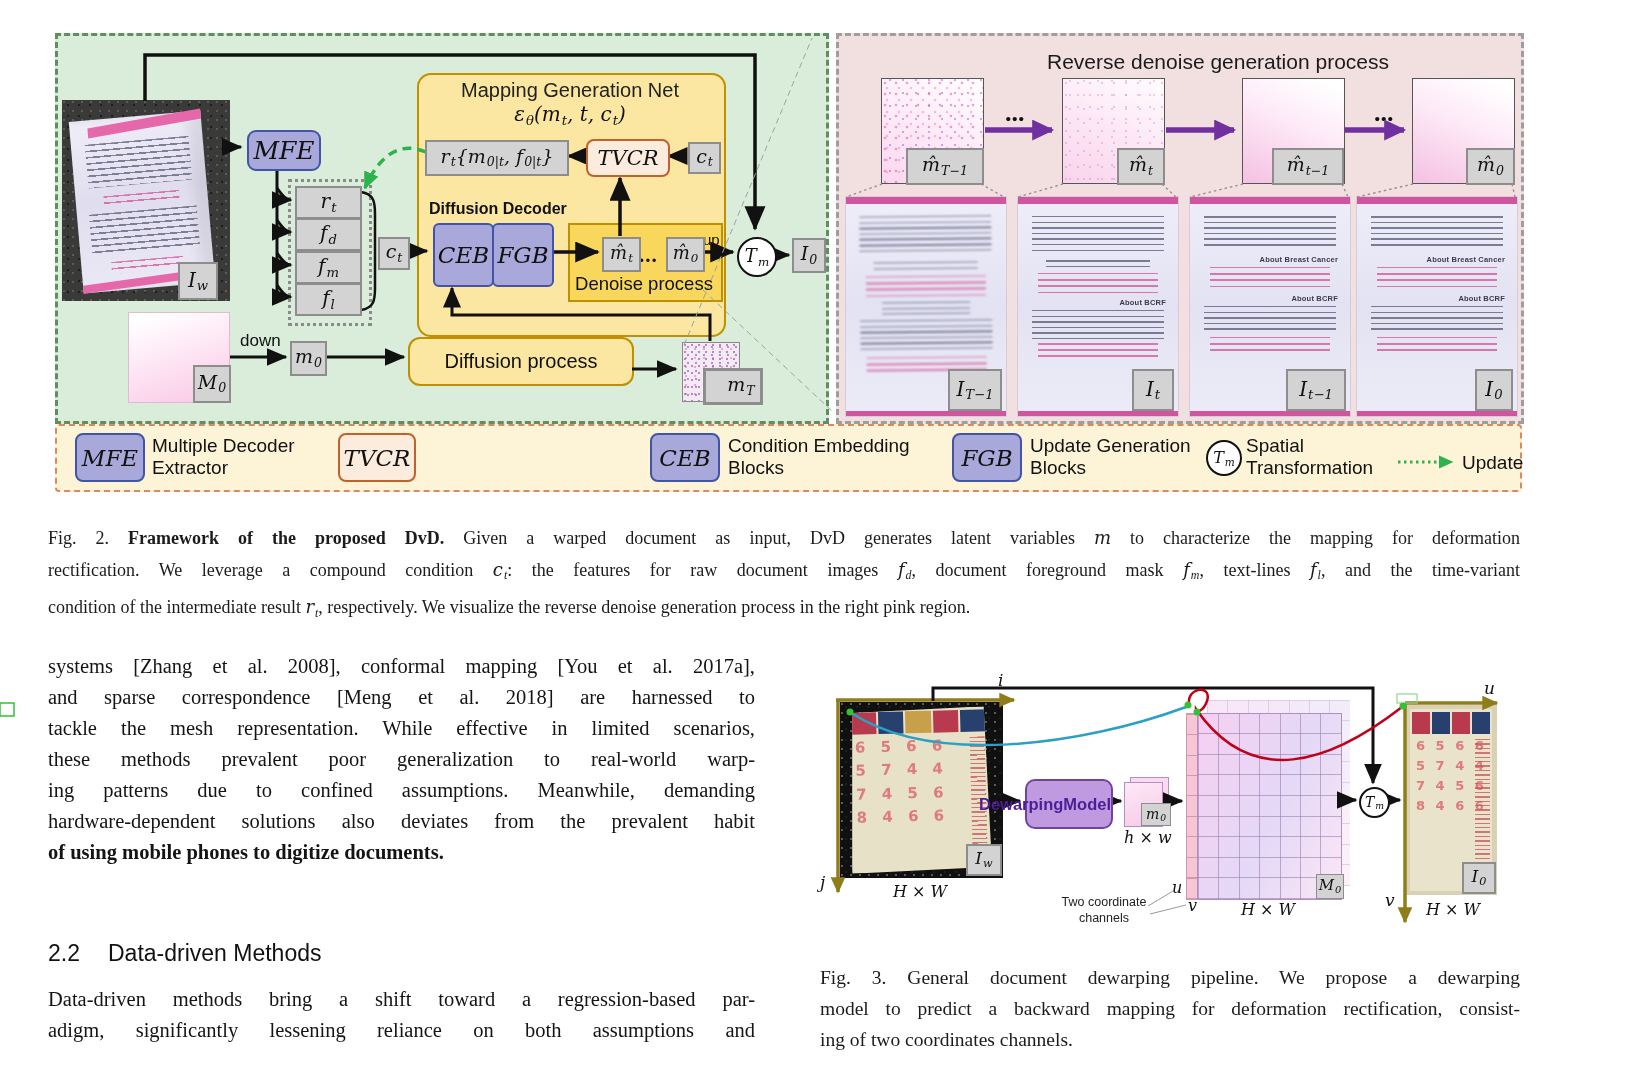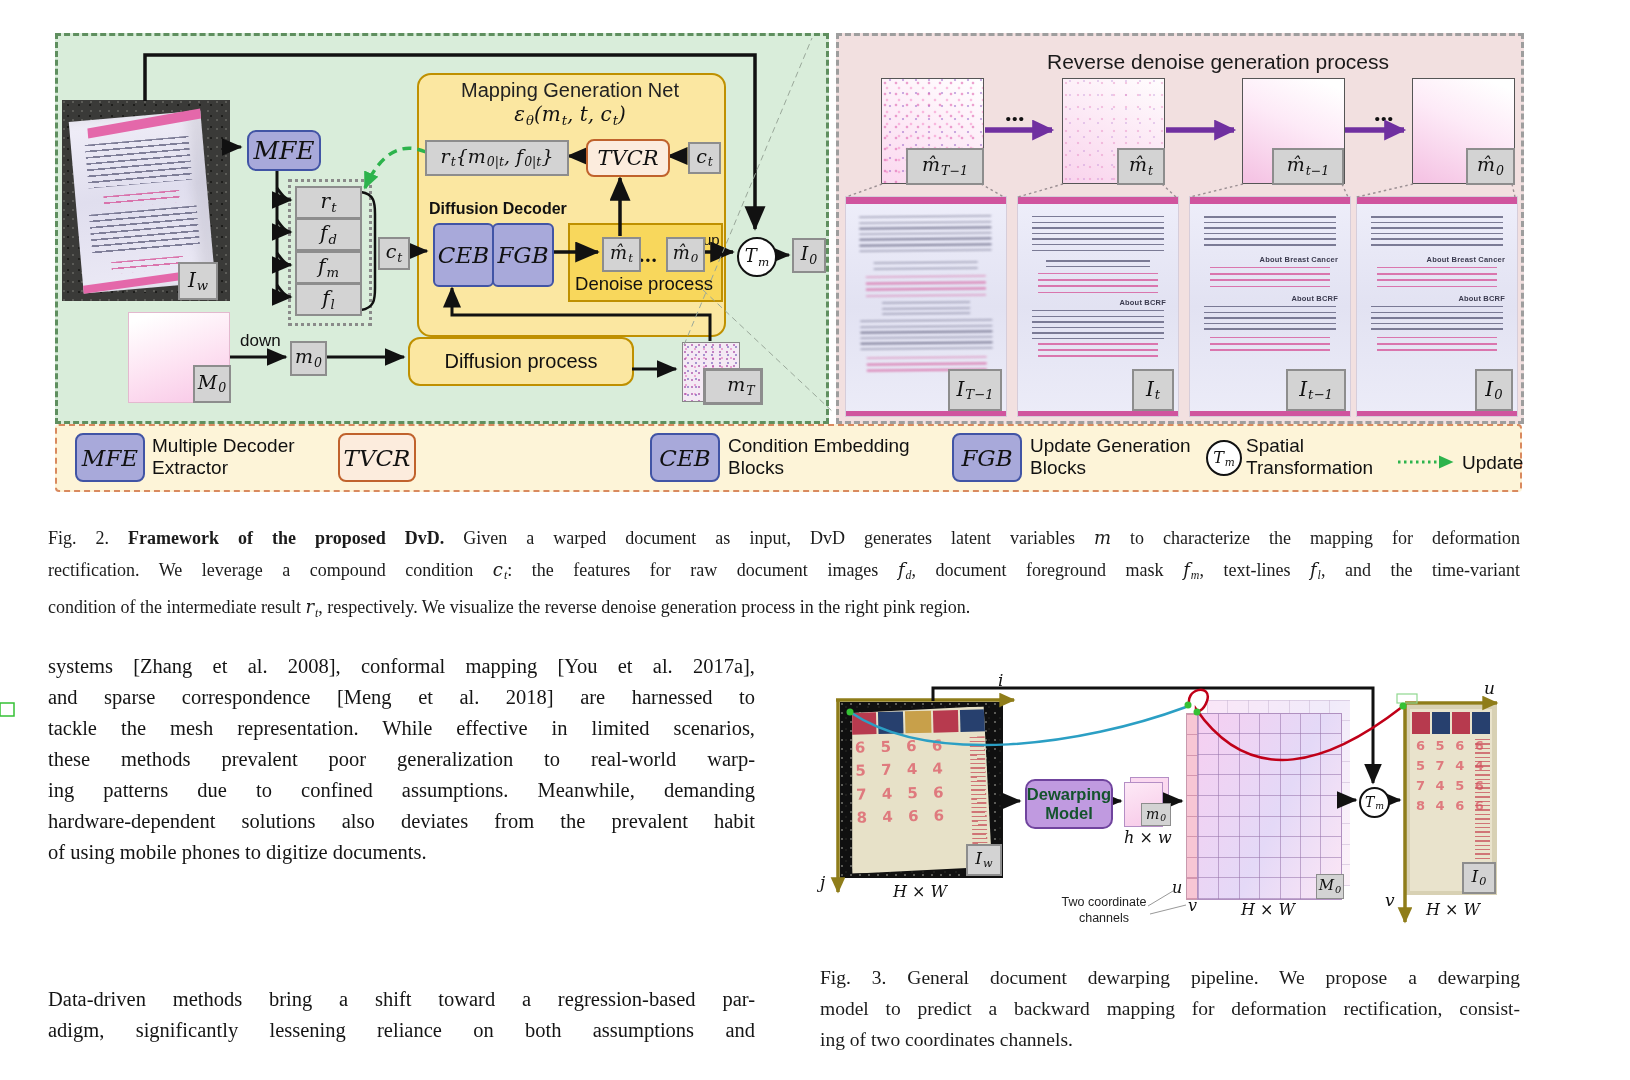--- a/index.html
+++ b/index.html
@@ -76,21 +76,21 @@
           background:repeating-linear-gradient(180deg,rgba(200,80,90,.75) 0 1.4px,transparent 1.4px 4.4px);}
   
   .gridmain{background-image:
      repeating-linear-gradient(90deg,rgba(150,115,170,.55) 0 1px,transparent 1px 20.4px),
      repeating-linear-gradient(0deg,rgba(150,115,170,.55) 0 1px,transparent 1px 20.6px),
      linear-gradient(115deg,#f6cff1 0%,#e4d9f7 55%,#fce6f5 100%);}
   .caps{color:#1b1b1b;}
   .capline{text-align:justify;text-align-last:justify;}
   .capline.last{text-align-last:left;}
   .bodyline{text-align:justify;text-align-last:justify;white-space:normal;}
-  .bodyline.last{text-align-last:left;}
+  .bodyline.last{text-align-last:left;font-weight:bold;}
   .lg-box{display:flex;align-items:center;justify-content:center;border-radius:8px;
           font-size:23px;z-index:7;position:absolute;}
   .lg-text{position:absolute;font-family:"Liberation Sans",sans-serif;font-size:19px;
            line-height:21.5px;color:#111;z-index:7;}
 </style>
 </head>
 <body>
 
 <div id="page">
 
@@ -389,20 +389,24 @@
 
   <div class="abs" style="left:48px;top:651px;width:707px;font-size:20.5px;line-height:31px;color:#141414;">
     <div class="bodyline">systems [Zhang et al. 2008], conformal mapping [You et al. 2017a],</div>
     <div class="bodyline">and sparse correspondence [Meng et al. 2018] are harnessed to</div>
     <div class="bodyline">tackle the mesh representation. While effective in limited scenarios,</div>
     <div class="bodyline">these methods prevalent poor generalization to real-world warp-</div>
     <div class="bodyline">ing patterns due to confined assumptions. Meanwhile, demanding</div>
     <div class="bodyline">hardware-dependent solutions also deviates from the prevalent habit</div>
     <div class="bodyline last">of using mobile phones to digitize documents.</div>
   </div>
+  <div class="abs sans" style="left:48px;top:940px;font-size:23px;font-weight:500;color:#111;display:flex;gap:28px;">
+    <span>2.2</span>
+    <span>Data-driven Methods</span>
+  </div>
   <div class="abs" style="left:48px;top:984px;width:707px;font-size:20.5px;line-height:31px;color:#141414;">
     <div class="bodyline">Data-driven methods bring a shift toward a regression-based par-</div>
     <div class="bodyline">adigm, significantly lessening reliance on both assumptions and</div>
   </div>
 
   <div class="abs" style="left:998px;top:670px;font-size:17px;z-index:7;"><span class="m">i</span></div>
   <div class="abs" style="left:820px;top:872px;font-size:17px;z-index:7;"><span class="m">j</span></div>
   <div class="abs" style="left:1484px;top:678px;font-size:17px;z-index:7;"><span class="m">u</span></div>
   <div class="abs" style="left:1385px;top:890px;font-size:17px;z-index:7;"><span class="m">v</span></div>
 
@@ -422,22 +426,22 @@
       <div class="digit-row" style="font-size:15px;">8 4 6 6</div>
       <div class="redcol" style="right:4px;"></div>
     </div>
     <div class="chip m" style="left:126px;top:142px;width:32px;height:28px;font-size:17px;">
         <span><span class="ri">I</span><sub>w</sub></span>
       </div>
   </div>
   <div class="abs m" style="left:870px;top:882px;width:100px;text-align:center;font-size:16px;z-index:7;">H × W</div>
 
   <div class="abs" style="left:1025px;top:779px;width:84px;height:46px;background:#c09ae0;border:2.5px solid #70449e;border-radius:10px;z-index:7;
-       display:flex;flex-direction:column;align-items:center;justify-content:center;font-family:'Liberation Sans',sans-serif;
-       font-weight:bold;font-size:16.5px;line-height:19px;color:#14532d;">
+       display:flex;align-items:center;justify-content:flex-end;font-family:'Liberation Sans',sans-serif;
+       font-weight:bold;font-size:16.5px;line-height:19px;color:#4c1d95;">
     <div>Dewarping</div>
       <div>Model</div>
   </div>
 
   <div class="abs" style="left:1130px;top:777px;width:37px;height:43px;background:#fbd9f0;border:1px solid #b48ec5;z-index:5;"></div>
   <div class="abs" style="left:1124px;top:782px;width:37px;height:43px;background:linear-gradient(160deg,#fde9f6,#f7c9e8);border:1px solid #b48ec5;z-index:6;"></div>
   <div class="chip m" style="left:1141px;top:803px;width:28px;height:21px;font-size:14px;border-width:1.5px;">
       <span><span class="ri">m</span><sub>0</sub></span>
     </div>
   <div class="abs m" style="left:1124px;top:828px;font-size:16px;z-index:7;">h × w</div>

